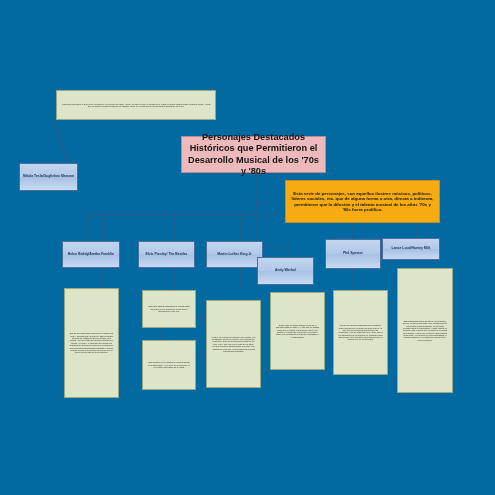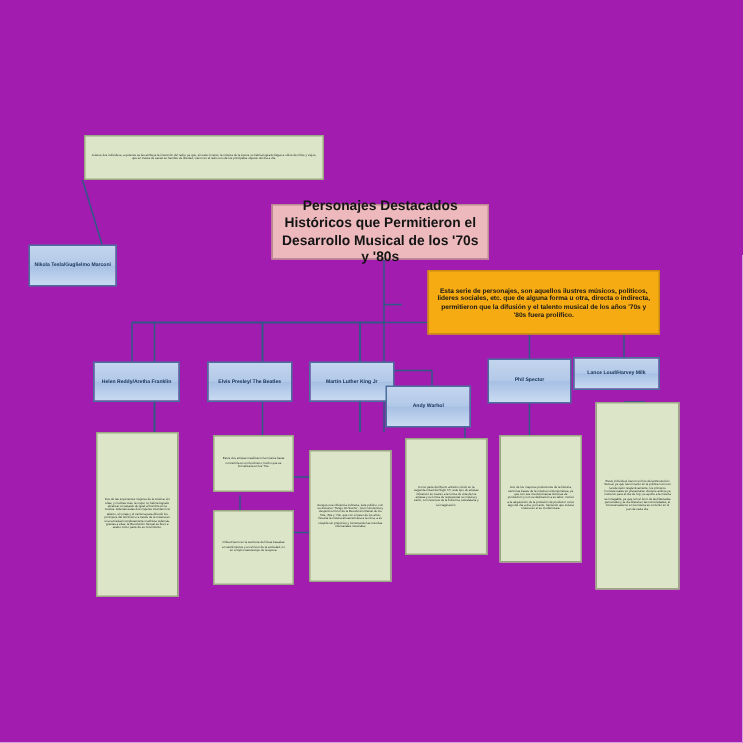--- a/index.html
+++ b/index.html
@@ -4,21 +4,21 @@
 <title>Mapa Conceptual</title>
 <style>
   html,body{margin:0;padding:0;background:#ffffff;}
   body{
     font-family:"Liberation Sans", sans-serif;
     -webkit-font-smoothing:antialiased;
   }
   #canvas{
     position:relative;
     width:495px;height:495px;
-    background:#a21caf;
+    background:#0369a1;
     overflow:hidden;
   }
   #wires{position:absolute;left:0;top:0;width:495px;height:495px;pointer-events:none;}
 
   .node{position:absolute;box-sizing:border-box;}
 
   
   .blue{
     background:linear-gradient(180deg,#c3d5ee 0%,#b3c9e8 48%,#a7c0e4 52%,#c9dbf2 100%);
     border:1px solid #4a6f9c;

